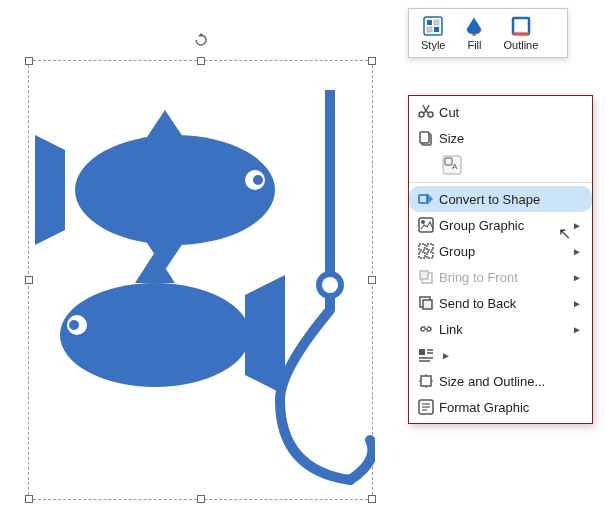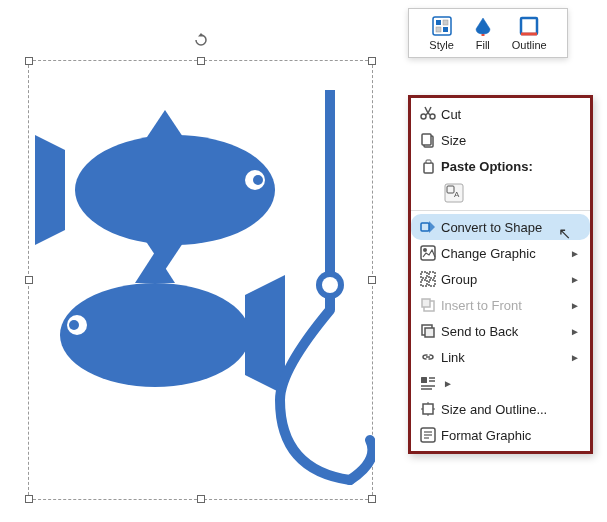--- a/index.html
+++ b/index.html
@@ -75,21 +75,20 @@
       left: 408px;
       width: 160px;
       background: #fff;
       border: 1px solid #c8c8c8;
       box-shadow: 0 2px 6px rgba(0,0,0,0.15);
       display: flex;
       flex-direction: row;
       align-items: center;
       padding: 4px 8px;
       gap: 10px;
-      justify-content: center;
     }
     .toolbar-item {
       display: flex;
       flex-direction: column;
       align-items: center;
       font-size: 11px;
       color: #222;
       cursor: pointer;
       padding: 2px 4px;
     }
@@ -99,21 +98,21 @@
       margin-bottom: 2px;
     }
 
     
     .context-menu {
       position: absolute;
       top: 95px;
       left: 408px;
       width: 185px;
       background: #fff;
-      border: 3px solid #7f1d1d;
+      border: 1px solid #7f1d1d;
       box-shadow: 2px 3px 8px rgba(0,0,0,0.2);
       padding: 3px 0;
       z-index: 100;
     }
 
     .menu-item {
       display: flex;
       align-items: center;
       padding: 4px 10px 4px 6px;
       cursor: pointer;
@@ -280,29 +279,20 @@
   <div class="menu-item">
     <div class="icon-cell">
       <svg width="16" height="16" viewBox="0 0 16 16">
           <rect x="4" y="4" width="9" height="11" rx="1" stroke="#555" stroke-width="1.5" fill="none"></rect>
           <rect x="2" y="2" width="9" height="11" rx="1" stroke="#555" stroke-width="1.5" fill="white"></rect>
         </svg>
     </div>
     <div class="label-cell">Size</div>
   </div>
 
-  <div class="menu-item">
-    <div class="icon-cell">
-      <svg width="16" height="16" viewBox="0 0 16 16">
-          <rect x="4" y="5" width="9" height="10" rx="1" stroke="#555" stroke-width="1.5" fill="none"></rect>
-          <rect x="6" y="2" width="5" height="3" rx="1" stroke="#555" stroke-width="1" fill="white"></rect>
-        </svg>
-    </div>
-    <div class="label-cell"><strong>Paste Options:</strong></div>
-  </div>
 
   <div class="menu-item" style="padding-left: 32px;">
     <div class="icon-cell">
       <svg width="20" height="20" viewBox="0 0 20 20">
         <rect x="1" y="1" width="18" height="18" rx="2" stroke="#aaa" stroke-width="1" fill="#f5f5f5"></rect>
         <rect x="3" y="3" width="7" height="7" rx="1" stroke="#555" stroke-width="1" fill="none"></rect>
         <text x="10" y="14" font-size="8" fill="#555" font-family="Arial">A</text>
       </svg>
     </div>
   </div>
@@ -320,21 +310,21 @@
   </div>
 
   <div class="menu-item">
     <div class="icon-cell">
       <svg width="16" height="16" viewBox="0 0 16 16">
           <rect x="1" y="1" width="14" height="14" rx="2" stroke="#555" stroke-width="1.5" fill="none"></rect>
           <path d="M3,12 L6,8 L9,10 L12,5 L15,12" stroke="#555" stroke-width="1.2" fill="none"></path>
           <circle cx="5" cy="5" r="2" fill="#555"></circle>
         </svg>
     </div>
-    <div class="label-cell">Change Graphic</div>
+    <div class="label-cell">Group Graphic</div>
     <div class="arrow-cell">►</div>
   </div>
 
   <div class="menu-item">
     <div class="icon-cell">
       <svg width="16" height="16" viewBox="0 0 16 16">
           <rect x="1" y="1" width="6" height="6" stroke="#555" stroke-width="1.5" fill="none" stroke-dasharray="2,1"></rect>
           <rect x="9" y="1" width="6" height="6" stroke="#555" stroke-width="1.5" fill="none" stroke-dasharray="2,1"></rect>
           <rect x="1" y="9" width="6" height="6" stroke="#555" stroke-width="1.5" fill="none" stroke-dasharray="2,1"></rect>
           <rect x="9" y="9" width="6" height="6" stroke="#555" stroke-width="1.5" fill="none" stroke-dasharray="2,1"></rect>
@@ -344,21 +334,21 @@
     <div class="arrow-cell">►</div>
   </div>
 
   <div class="menu-item disabled">
     <div class="icon-cell">
       <svg width="16" height="16" viewBox="0 0 16 16">
           <rect x="4" y="4" width="10" height="10" stroke="#bbb" stroke-width="1.5" fill="none"></rect>
           <rect x="2" y="2" width="8" height="8" stroke="#bbb" stroke-width="1.5" fill="#eee"></rect>
         </svg>
     </div>
-    <div class="label-cell">Insert to Front</div>
+    <div class="label-cell">Bring to Front</div>
     <div class="arrow-cell">►</div>
   </div>
 
   <div class="menu-item">
     <div class="icon-cell">
       <svg width="16" height="16" viewBox="0 0 16 16">
           <rect x="2" y="2" width="10" height="10" stroke="#555" stroke-width="1.5" fill="none"></rect>
           <rect x="5" y="5" width="9" height="9" stroke="#555" stroke-width="1.5" fill="#eee"></rect>
         </svg>
     </div>

